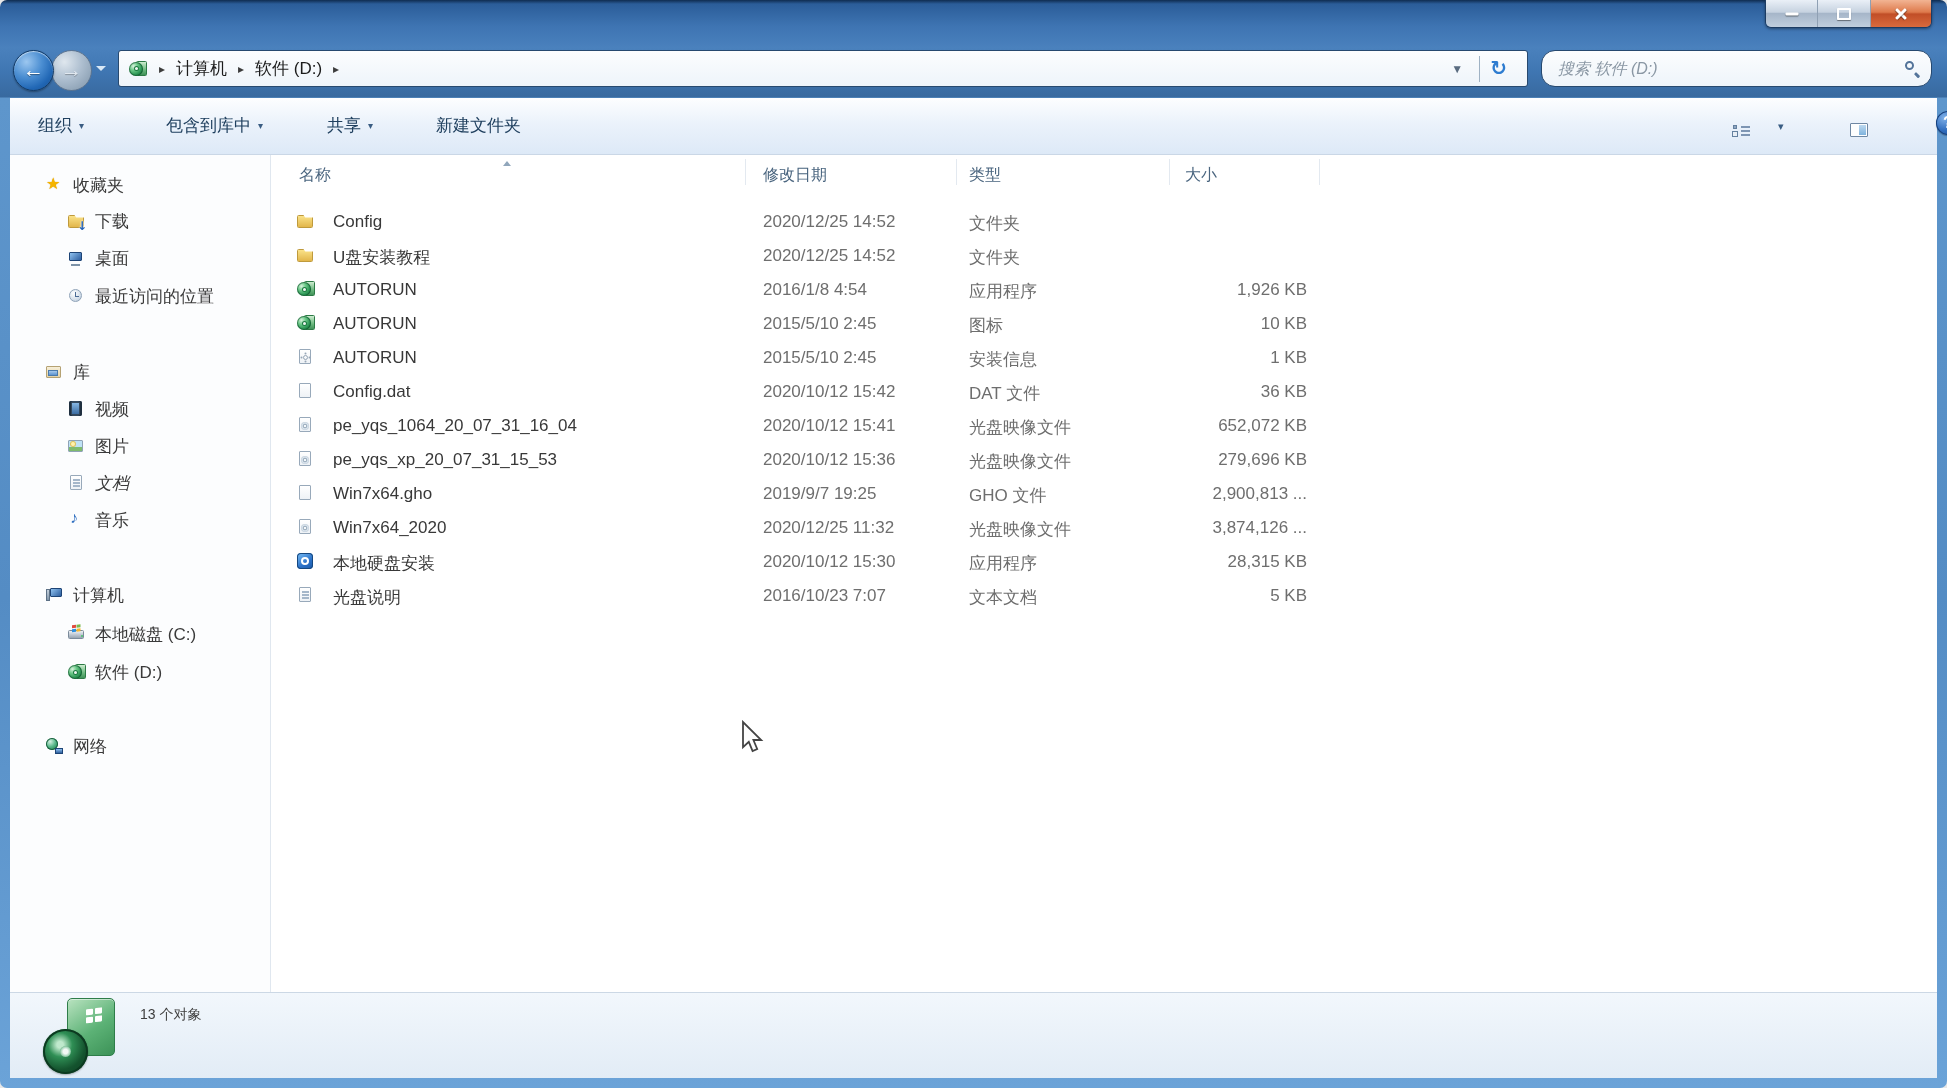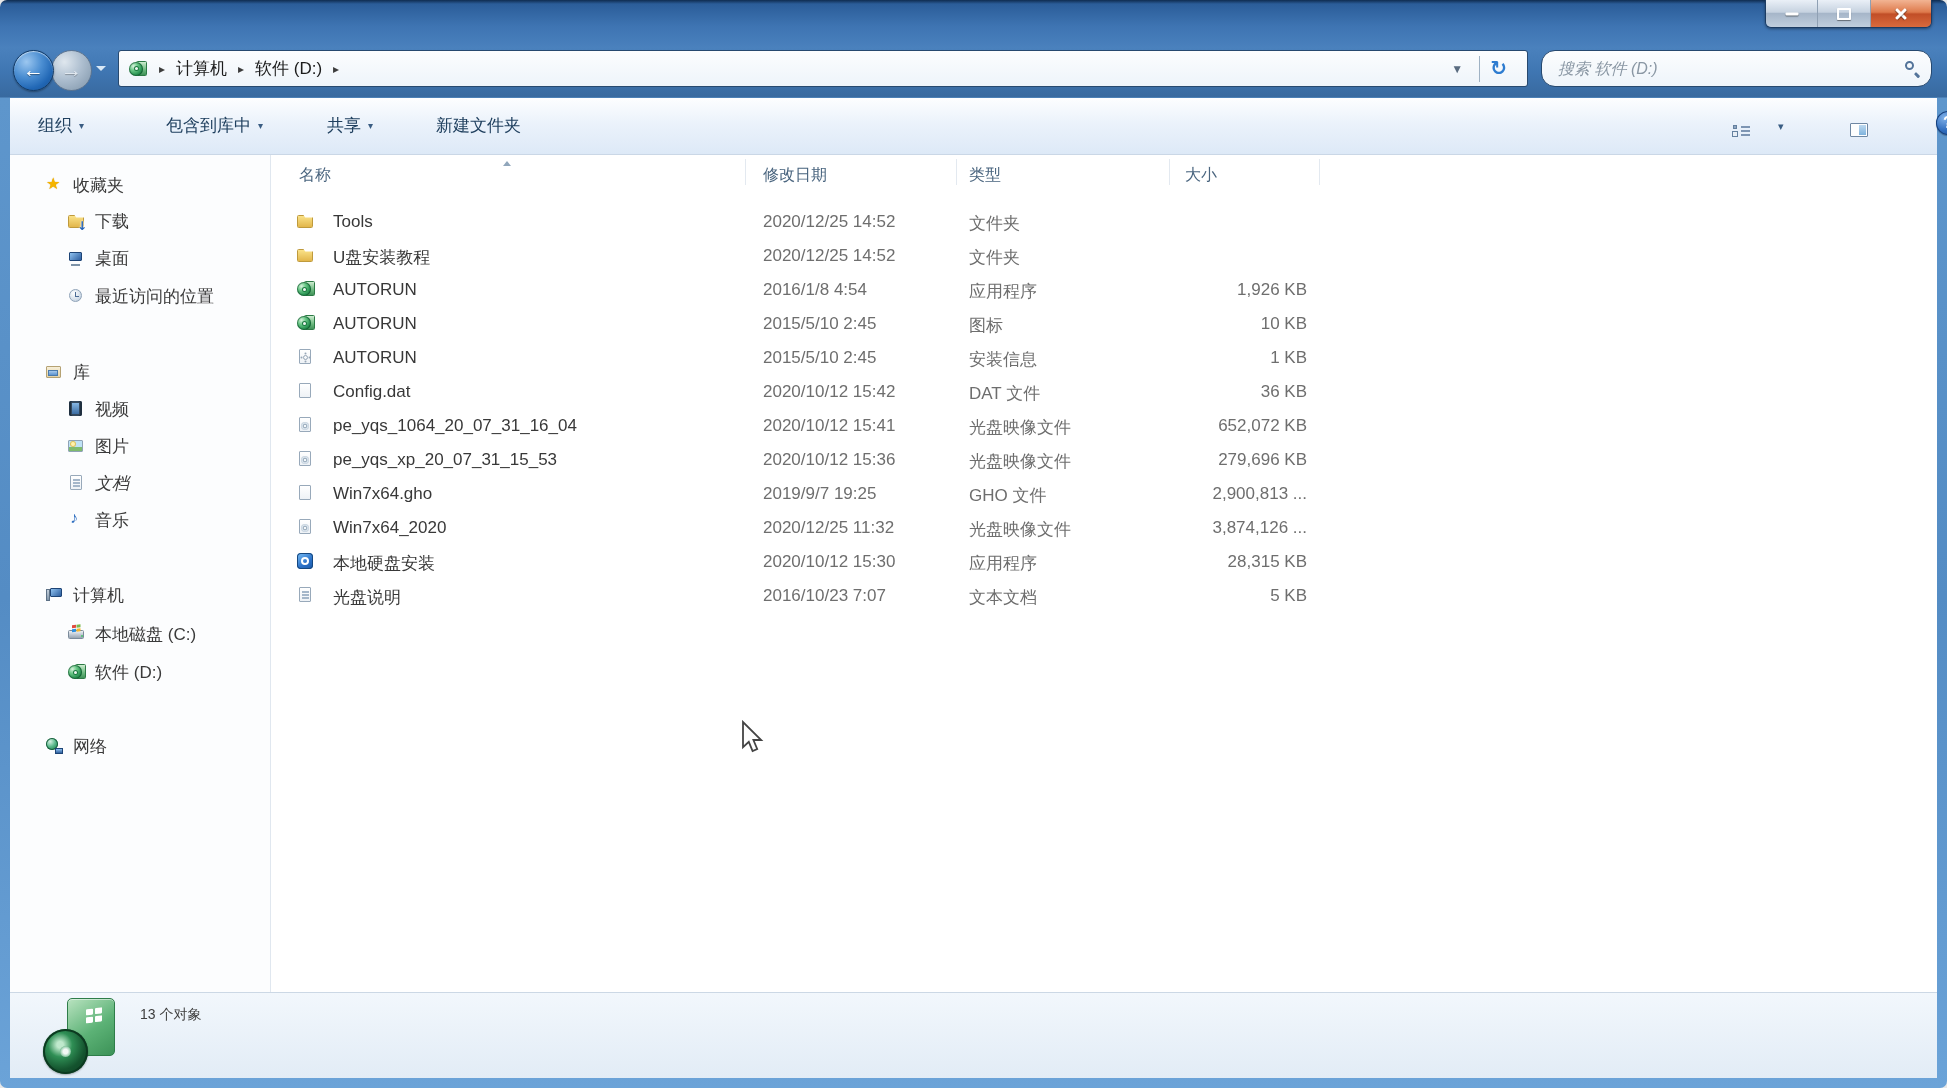--- a/index.html
+++ b/index.html
@@ -287,21 +287,21 @@
     <div class="hdrcell" style="left:492px;">修改日期</div>
     <div class="hdrcell" style="left:698px;">类型</div>
     <div class="hdrcell" style="left:914px;">大小</div>
     <div class="hsep" style="left:474px;"></div>
     <div class="hsep" style="left:685px;"></div>
     <div class="hsep" style="left:898px;"></div>
     <div class="hsep" style="left:1048px;"></div>
     <div class="rows" id="rows">
         <div class="row">
           <span class="ic folder"></span>
-          <div class="cell nm">Tools</div>
+          <div class="cell nm">Config</div>
           <div class="cell dt">2020/12/25 14:52</div>
           <div class="cell tp">文件夹</div>
           <div class="cell sz"></div>
         </div>
         <div class="row">
           <span class="ic folder"></span>
           <div class="cell nm">U盘安装教程</div>
           <div class="cell dt">2020/12/25 14:52</div>
           <div class="cell tp">文件夹</div>
           <div class="cell sz"></div>

